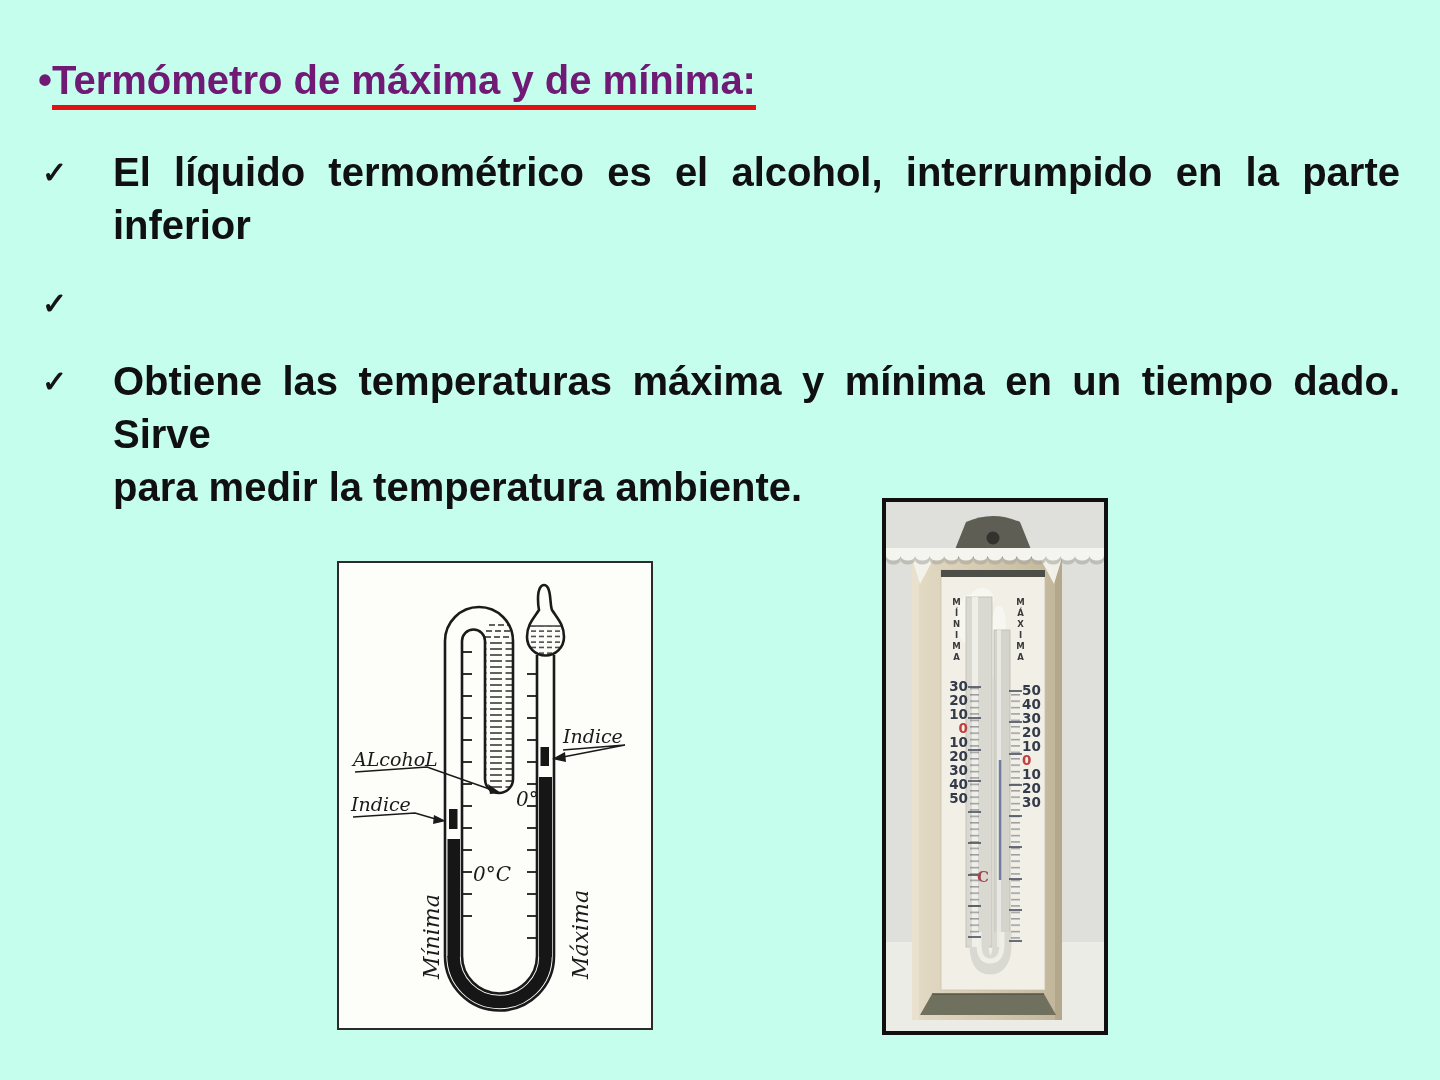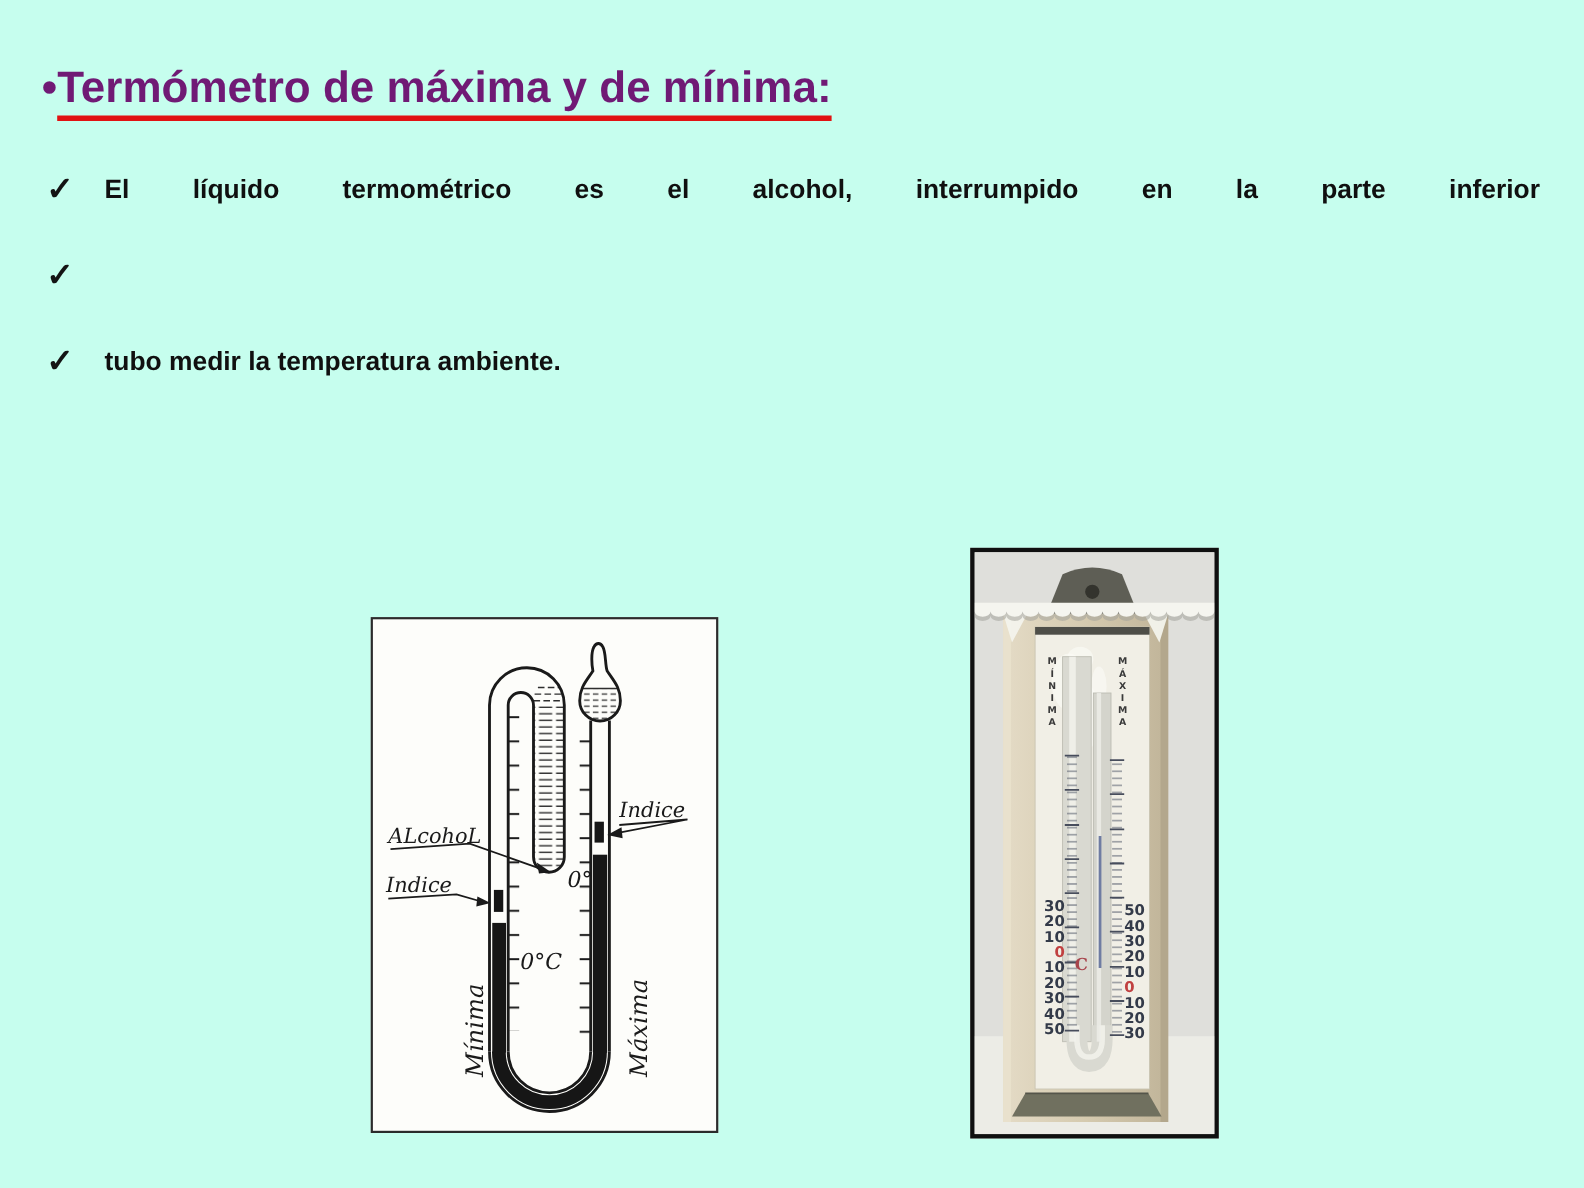--- a/index.html
+++ b/index.html
@@ -11,21 +11,21 @@
   .title{
     position:absolute;left:38px;top:55px;
     font-size:40px;font-weight:bold;color:#701a75;line-height:50px;
     white-space:nowrap;
   }
   .title-text{border-bottom:5px solid #e11212;padding-bottom:3px;}
   .bullets{position:absolute;left:42px;top:146px;right:40px;}
   .bullet{display:flex;margin-bottom:25px;color:#101010;font-weight:bold;}
   .check{width:53px;flex:none;font-size:30px;line-height:53px;color:#141414;}
   .lines{flex:1;min-width:0;}
-  .line{font-size:24px;line-height:53px;letter-spacing:0;}
+  .line{font-size:40px;line-height:53px;letter-spacing:0;margin-left:18px;}
   .just{text-align:justify;text-align-last:justify;}
 
   
   .diagram{
     position:absolute;left:337px;top:561px;width:316px;height:469px;
     background:#fdfdfa;border:2px solid #2b2b2b;box-sizing:border-box;
   }
   .diagram svg{display:block;width:100%;height:100%;}
   .dg-label{font-family:"DejaVu Serif",serif;font-style:italic;fill:#1a1a1a;}
 
@@ -36,21 +36,21 @@
   }
   .photo svg.gfx{position:absolute;left:0;top:0;width:218px;height:529px;}
   .v-label{
     position:absolute;writing-mode:vertical-rl;text-orientation:upright;
     font-size:8.5px;font-weight:bold;letter-spacing:1px;color:#3a3a3a;
     font-family:"DejaVu Sans",sans-serif;line-height:1;
   }
   .v-label.minima{left:66px;top:95px;}
   .v-label.maxima{left:130px;top:95px;}
   .scale{
-    position:absolute;display:flex;flex-direction:column;justify-content:flex-end;
+    position:absolute;display:flex;flex-direction:column;justify-content:flex-start;
     font-size:13.5px;font-weight:bold;color:#333a49;
     font-family:"DejaVu Sans",sans-serif;
   }
   .scale span{line-height:1;height:14px;display:block;}
   .scale-left{left:50px;top:178px;width:32px;height:264px;text-align:right;}
   .scale-right{left:136px;top:182px;width:32px;height:264px;text-align:left;}
   .scale .zero{color:#c04040;}
   .celsius{
     position:absolute;left:91px;top:366px;font-size:15px;font-weight:bold;
     color:#a8444c;font-family:"DejaVu Serif",serif;
@@ -71,21 +71,22 @@
     </div>
   </div>
   <div class="bullet">
     <span class="check">✓</span>
     <div class="lines">
     </div>
   </div>
   <div class="bullet">
     <span class="check">✓</span>
     <div class="lines">
-      <div class="line">tubo medir la temperatura ambiente.</div>
+      <div class="line just">Obtiene las temperaturas máxima y mínima en un tiempo dado. Sirve</div>
+      <div class="line">para medir la temperatura ambiente.</div>
     </div>
   </div>
 </div>
 
 <div class="diagram">
   <svg viewBox="0 0 312 465">
     <defs>
       <pattern id="hatchR" width="26" height="6" patternUnits="userSpaceOnUse">
         <line x1="0" y1="2" x2="26" y2="2" stroke="#2e2e2e" stroke-width="1.3" stroke-dasharray="7 3.5"></line>
       </pattern>

